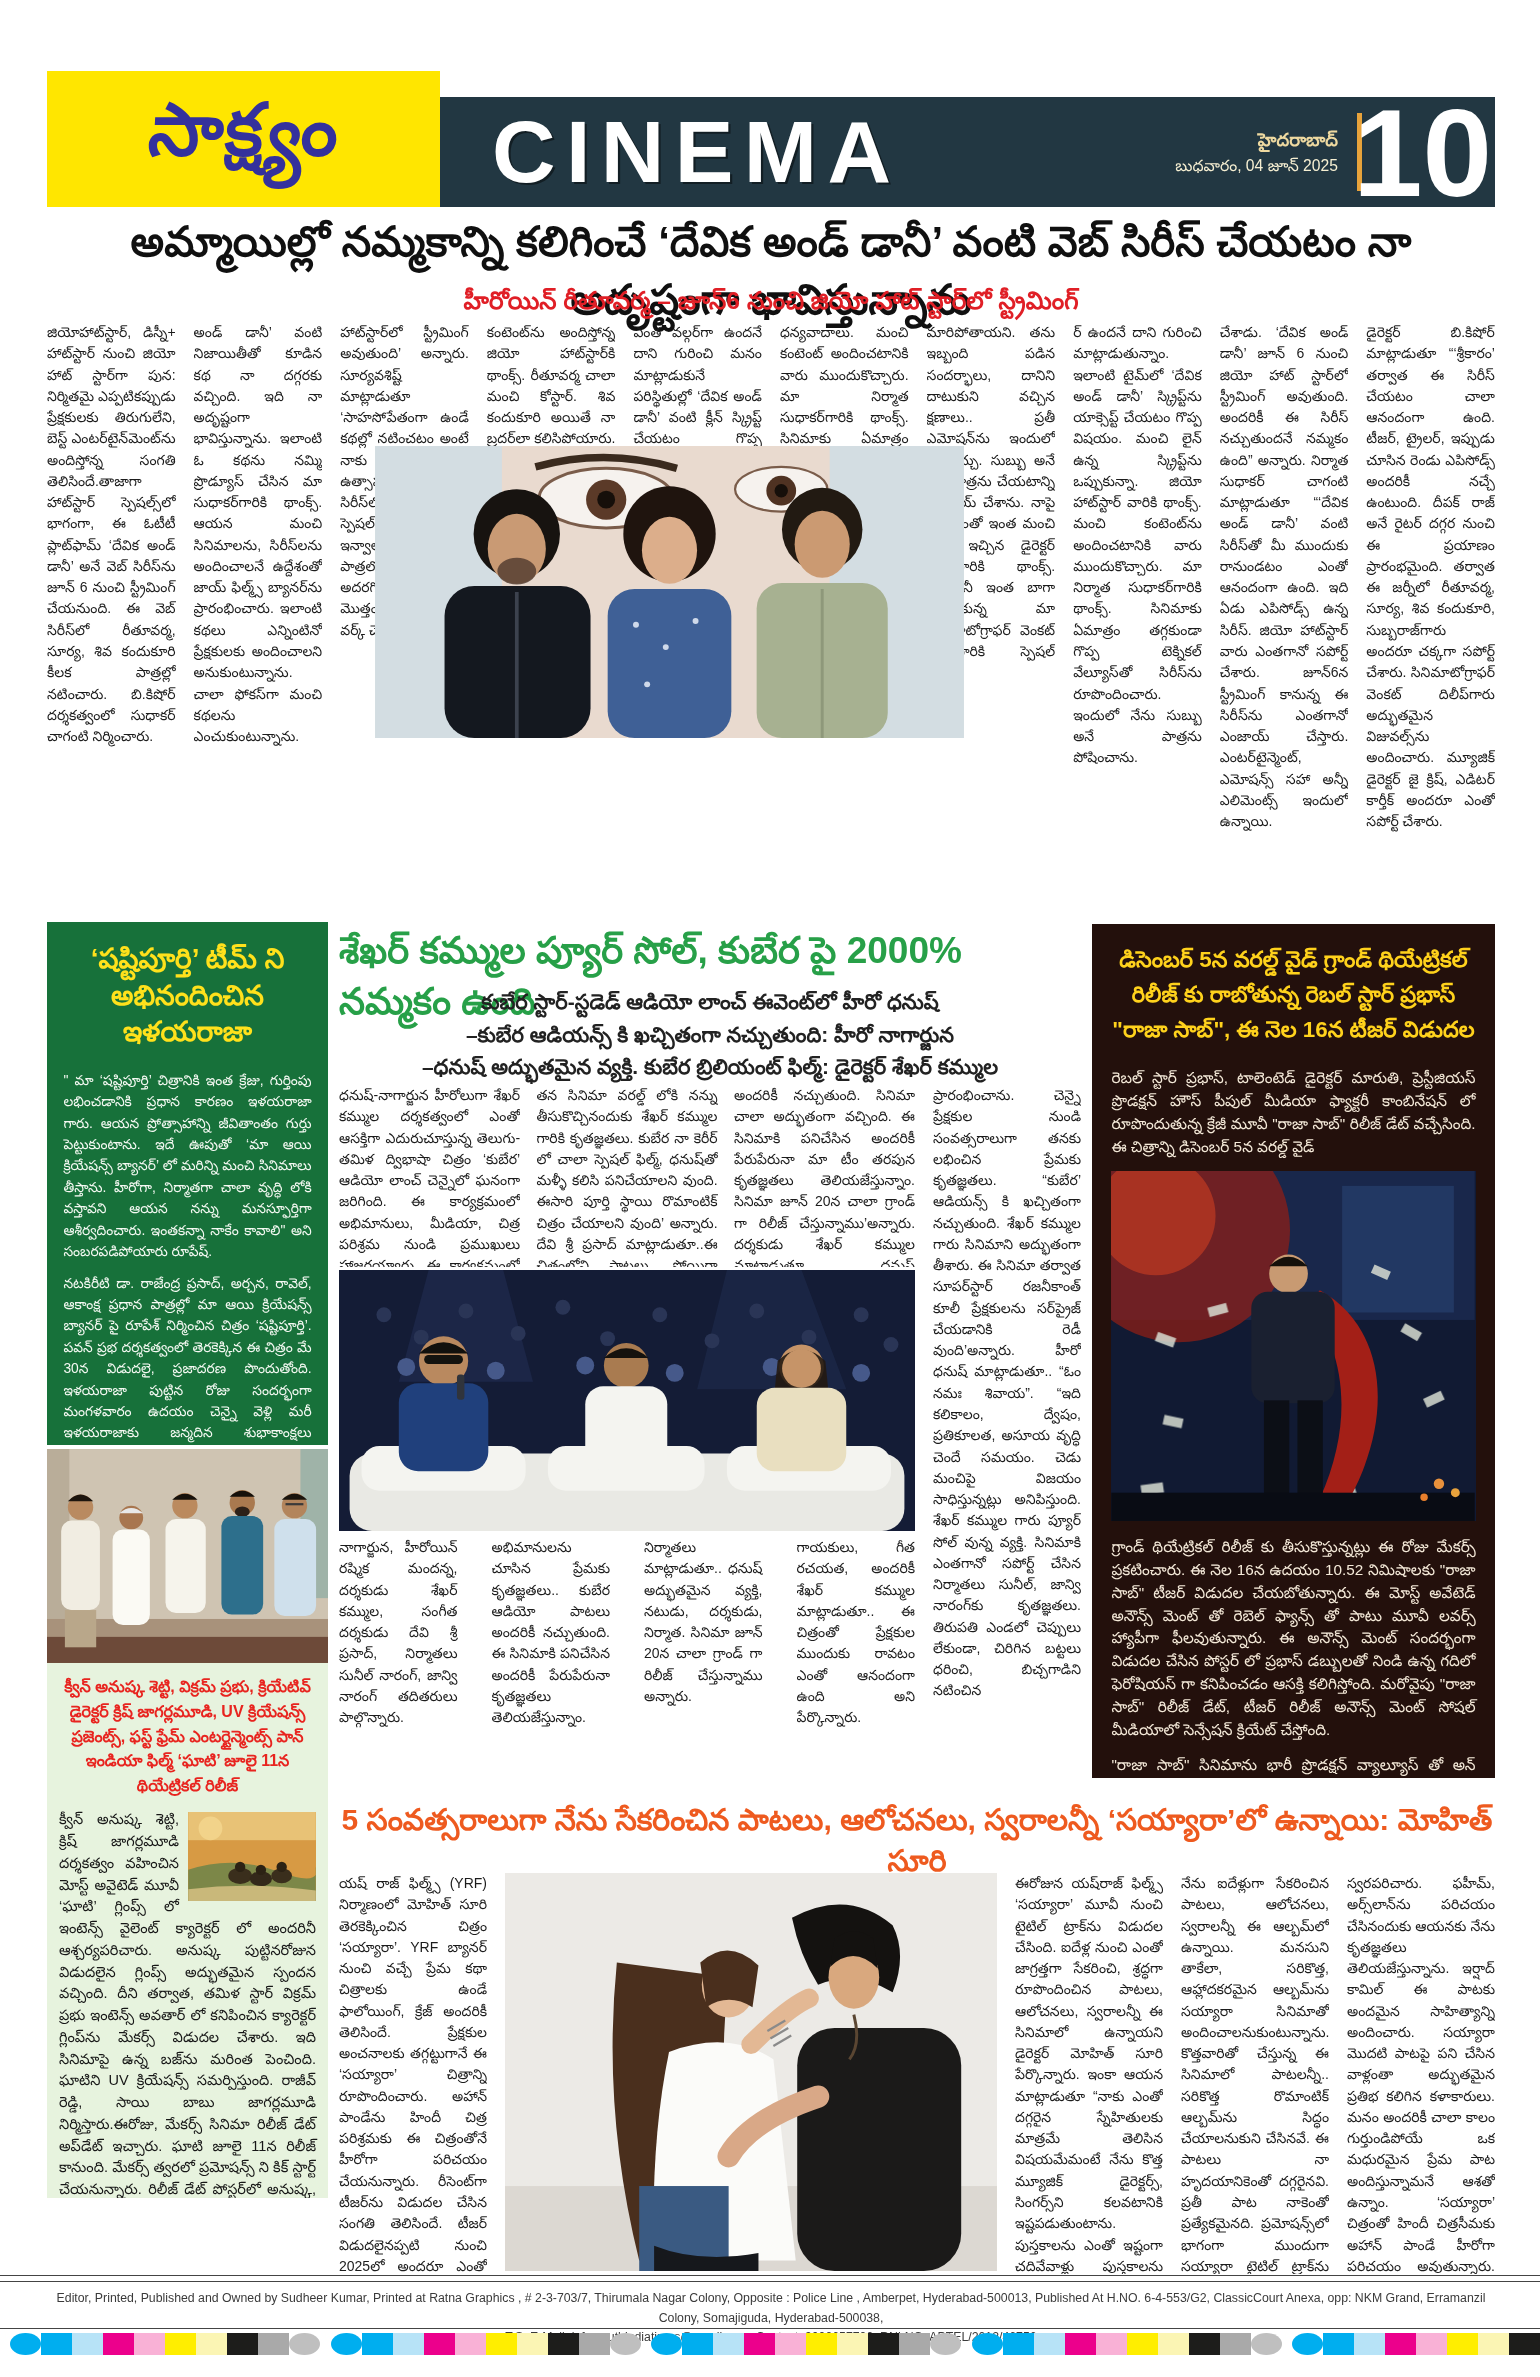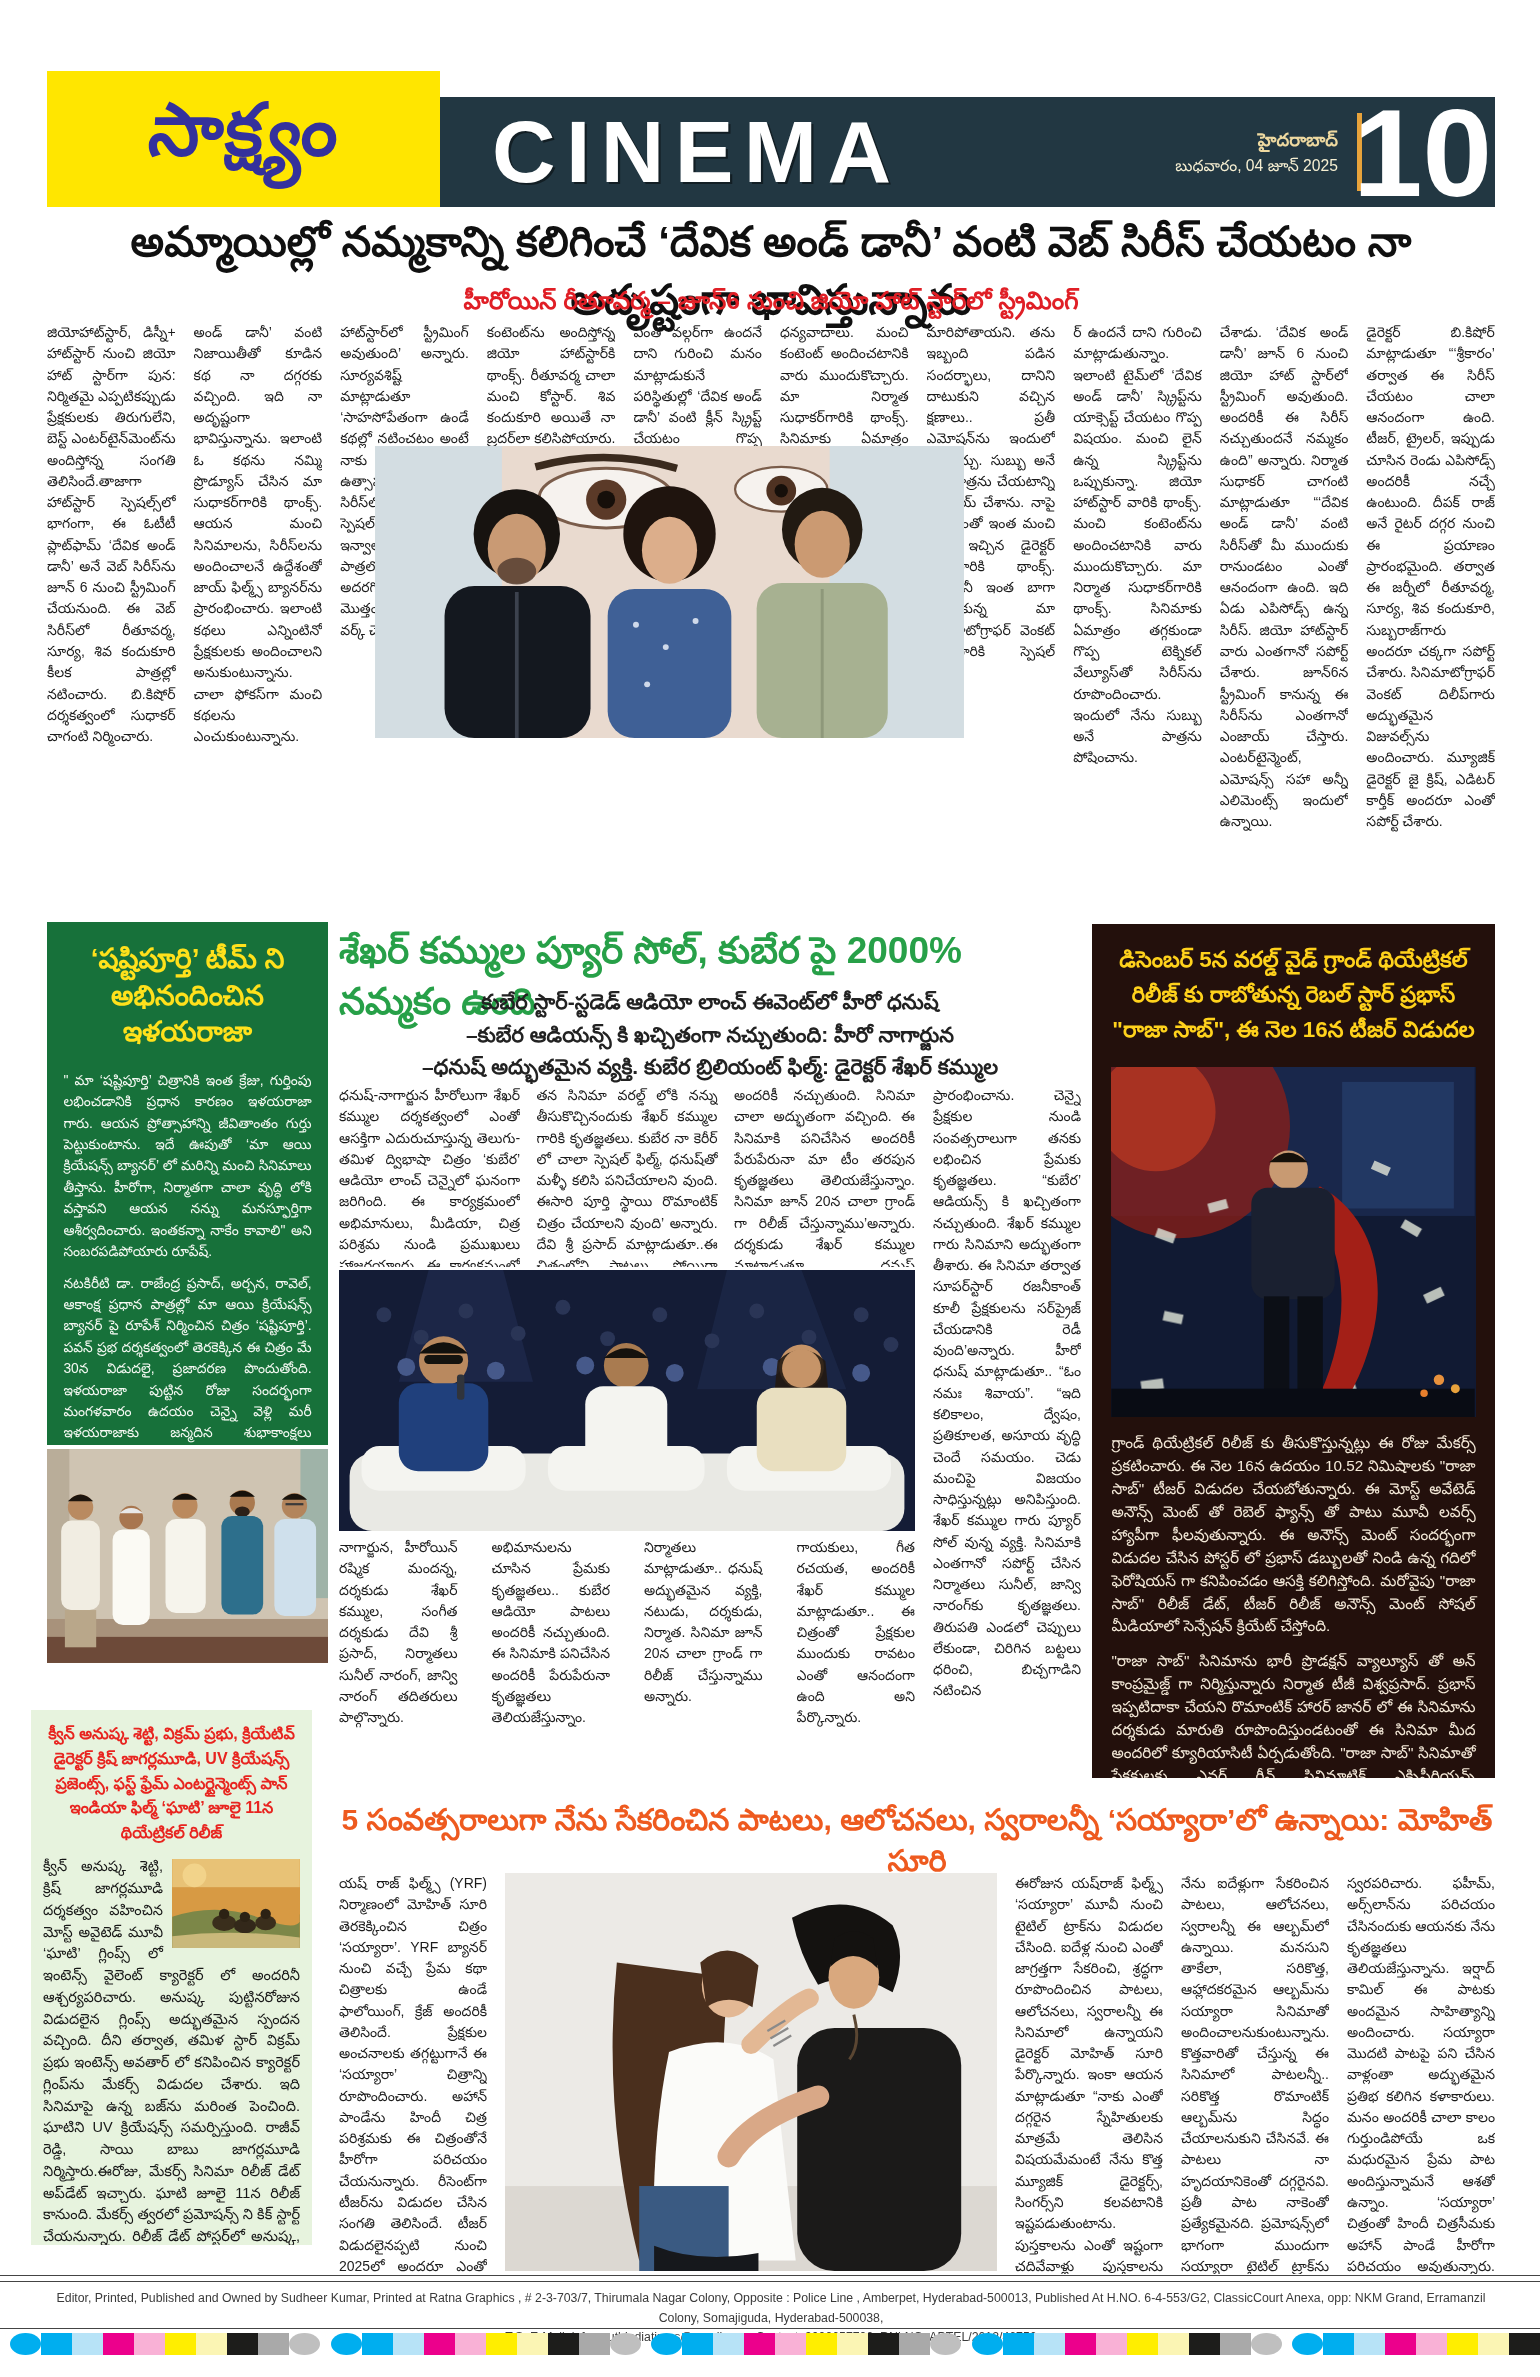--- a/index.html
+++ b/index.html
@@ -23,21 +23,21 @@
   .lead-deck{left:47px;top:287px;width:1448px;text-align:center;font-size:24.6px;font-weight:700;color:#e01f26;}
   .lead-body{left:47px;top:322px;width:1448px;height:593px;display:flex;gap:18px;}
   .col{flex:1;font-size:14px;line-height:1.52;text-align:justify;overflow:hidden;color:#1c1c1c;}
   .lead-photo{left:375px;top:446px;width:589px;height:292px;background:#d7dfe4;}
   
   .green-box{left:47px;top:922px;width:281px;height:523px;background:#17713a;padding:19.4px 16.4px;box-sizing:border-box;overflow:hidden;}
   .green-head{color:#ffe11c;font-size:28px;font-weight:800;text-align:center;line-height:1.3;margin-bottom:19.4px;}
   .green-box p{color:#f4f9f2;font-size:13.8px;line-height:1.55;text-align:justify;margin:0 0 10.4px 0;}
   .group-photo{left:47px;top:1449px;width:281px;height:214px;background:#cfc4b2;}
   
-  .ghaati{left:31px;top:1663px;width:281px;height:535px;background:#e7f3de;padding:12px 12px;box-sizing:border-box;overflow:hidden;margin-top:47px;}
+  .ghaati{left:47px;top:1663px;width:281px;height:535px;background:#e7f3de;padding:12px 12px;box-sizing:border-box;overflow:hidden;}
   .ghaati-head{color:#e8241f;font-size:16px;font-weight:800;text-align:center;line-height:1.55;margin-bottom:10.4px;}
   .ghaati-body{font-size:14.5px;line-height:1.5;text-align:justify;color:#161616;}
   .ghaati-img{float:right;width:128px;height:89px;margin:3px 0 7.5px 9px;background:#d79a44;}
   
   .kub-head{left:339px;top:930px;width:742px;text-align:left;font-size:37px;font-weight:800;color:#27a048;}
   .kub-deck{left:339px;top:986px;width:742px;text-align:center;font-size:21px;font-weight:700;color:#222;line-height:1.55;}
   .kub-body{left:339px;top:1085px;width:742px;height:708px;display:flex;gap:18px;}
   .kub-main{width:576px;display:flex;flex-direction:column;}
   .kub-row1{display:flex;gap:16.4px;height:182px;overflow:hidden;}
   .kub-photo{width:100%;height:261px;margin:3px 0 6px 0;background:#141c36;}
@@ -244,20 +244,21 @@
         <div class="col">అభిమానులను చూసిన ప్రేమకు కృతజ్ఞతలు.. కుబేర ఆడియో పాటలు అందరికీ నచ్చుతుంది. ఈ సినిమాకి పనిచేసిన అందరికీ పేరుపేరునా కృతజ్ఞతలు తెలియజేస్తున్నాం.</div>
         <div class="col">నిర్మాతలు మాట్లాడుతూ.. ధనుష్ అద్భుతమైన వ్యక్తి, నటుడు, దర్శకుడు, నిర్మాత. సినిమా జూన్ 20న చాలా గ్రాండ్ గా రిలీజ్ చేస్తున్నాము అన్నారు.</div>
         <div class="col">గాయకులు, గీత రచయత, అందరికీ శేఖర్ కమ్ముల మాట్లాడుతూ.. ఈ చిత్రంతో ప్రేక్షకుల ముందుకు రావటం ఎంతో ఆనందంగా ఉంది అని పేర్కొన్నారు.</div>
       </div>
     </div>
     <div class="kub-right">ప్రారంభించాను. చెన్నై ప్రేక్షకుల నుండి సంవత్సరాలుగా తనకు లభించిన ప్రేమకు కృతజ్ఞతలు. “కుబేర’ ఆడియన్స్ కి ఖచ్చితంగా నచ్చుతుంది. శేఖర్ కమ్ముల గారు సినిమాని అద్భుతంగా తీశారు. ఈ సినిమా తర్వాత సూపర్‌స్టార్ రజనీకాంత్ కూలీ ప్రేక్షకులను సర్‌ప్రైజ్ చేయడానికి రెడీ వుంది’అన్నారు. హీరో ధనుష్ మాట్లాడుతూ.. “ఓం నమః శివాయ”. “ఇది కలికాలం, ద్వేషం, ప్రతికూలత, అసూయ వృద్ధి చెందే సమయం. చెడు మంచిపై విజయం సాధిస్తున్నట్లు అనిపిస్తుంది. శేఖర్ కమ్ముల గారు ప్యూర్ సోల్ వున్న వ్యక్తి. సినిమాకి ఎంతగానో సపోర్ట్ చేసిన నిర్మాతలు సునీల్, జాన్వి నారంగ్‌కు కృతజ్ఞతలు. తిరుపతి ఎండలో చెప్పులు లేకుండా, చిరిగిన బట్టలు ధరించి, బిచ్చగాడిని నటించిన</div>
   </div>
 
   <div class="abs raja">
     <div class="raja-head">డిసెంబర్ 5న వరల్డ్ వైడ్ గ్రాండ్ థియేట్రికల్ రిలీజ్ కు రాబోతున్న రెబల్ స్టార్ ప్రభాస్ "రాజా సాబ్", ఈ నెల 16న టీజర్ విడుదల</div>
+    <p>రెబల్ స్టార్ ప్రభాస్, టాలెంటెడ్ డైరెక్టర్ మారుతి, ప్రెస్టీజియస్ ప్రొడక్షన్ హౌస్ పీపుల్ మీడియా ఫ్యాక్టరీ కాంబినేషన్ లో రూపొందుతున్న క్రేజీ మూవీ "రాజా సాబ్" రిలీజ్ డేట్ వచ్చేసింది. ఈ చిత్రాన్ని డిసెంబర్ 5న వరల్డ్ వైడ్</p>
     <div class="raja-photo">
       <svg width="364" height="350" viewBox="0 0 488 470">
         <rect width="488" height="470" fill="#111a33"></rect>
         <rect width="488" height="200" fill="#20305c" opacity="0.6"></rect>
         <circle cx="90" cy="80" r="150" fill="#8c1f17" opacity="0.75"></circle>
         <circle cx="60" cy="60" r="80" fill="#c03a22" opacity="0.7"></circle>
         <rect x="310" y="20" width="150" height="170" fill="#27406e" opacity="0.7"></rect>
         <g fill="#d8ddd2" opacity="0.85">
           <rect x="60" y="220" width="26" height="13" transform="rotate(20 73 226)"></rect>
           <rect x="130" y="180" width="26" height="13" transform="rotate(-15 143 186)"></rect>

